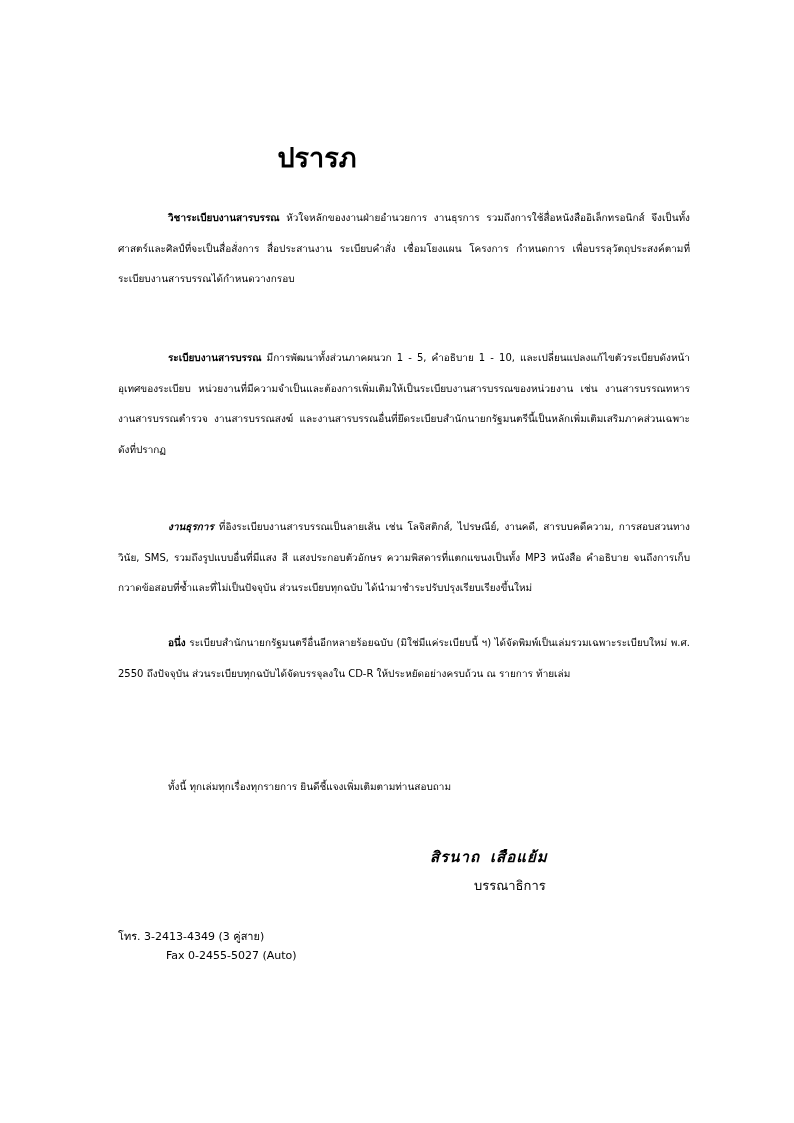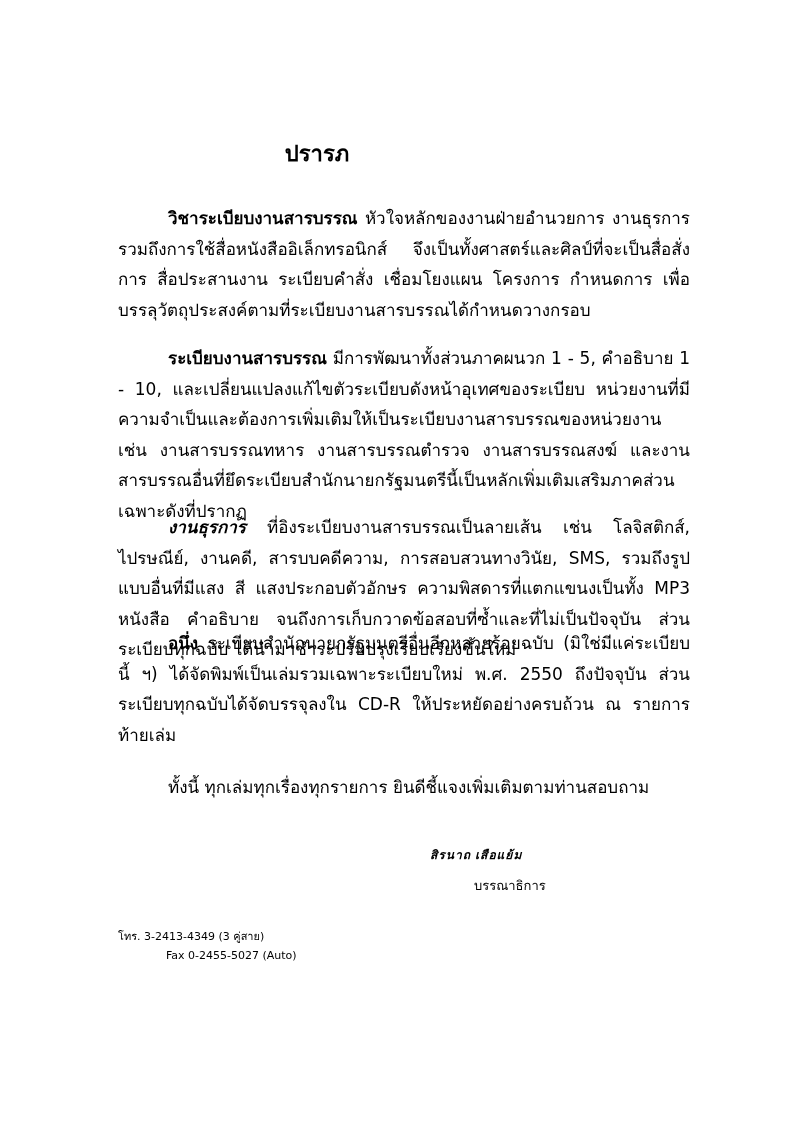--- a/index.html
+++ b/index.html
@@ -1,31 +1,31 @@
 <!DOCTYPE html>
 <html><head>
 <meta charset="utf-8">
 <style>
   html, body { margin: 0; padding: 0; background: #ffffff; }
   body { width: 794px; height: 1123px; position: relative; overflow: hidden;
          font-family: "DejaVu Sans", "Liberation Sans", sans-serif; color: #000; }
   .page { position: absolute; left: 0; top: 0; width: 794px; height: 1123px; background: #fff; }
   .title { position: absolute; top: 136px; left: 0; width: 634px; text-align: center;
-           font-family: "DejaVu Serif", "Liberation Serif", serif; font-weight: bold; font-size: 22px; }
-  .para { position: absolute; left: 118px; width: 572px; font-size: 17px; line-height: 30.5px;
+           font-family: "DejaVu Serif", "Liberation Serif", serif; font-weight: bold; font-size: 27px; }
+  .para { position: absolute; left: 118px; width: 572px; font-size: 10px; line-height: 30.5px;
           text-align: justify; text-align-last: left; letter-spacing: 0; }
   .para .lead { font-weight: bold; font-family: "DejaVu Serif", "Liberation Serif", serif; }
   .indent { display: inline-block; width: 50px; }
   .p1 { top: 203px; }
   .p2 { top: 343px; }
   .p3 { top: 512px; }
   .p4 { top: 628px; }
   .p5 { top: 772px; }
-  .sig-name { position: absolute; left: 430px; top: 845px; font-size: 12px; font-weight: bold;
-              font-style: italic; font-family: Liberation Serif, serif; letter-spacing: 1px; }
+  .sig-name { position: absolute; left: 430px; top: 845px; font-size: 15px; font-weight: bold;
+              font-style: italic; font-family: Liberation Mono, monospace; letter-spacing: 1px; }
   .sig-role { position: absolute; left: 474px; top: 875px; font-size: 13px; }
   .contact { position: absolute; left: 118px; font-size: 11px; }
   .c1 { top: 927px; }
   .c2 { top: 949px; margin-left: 48px; }
 </style>
 </head>
 <body>
 
 <div class="page">
   <div class="title">ปรารภ</div>

